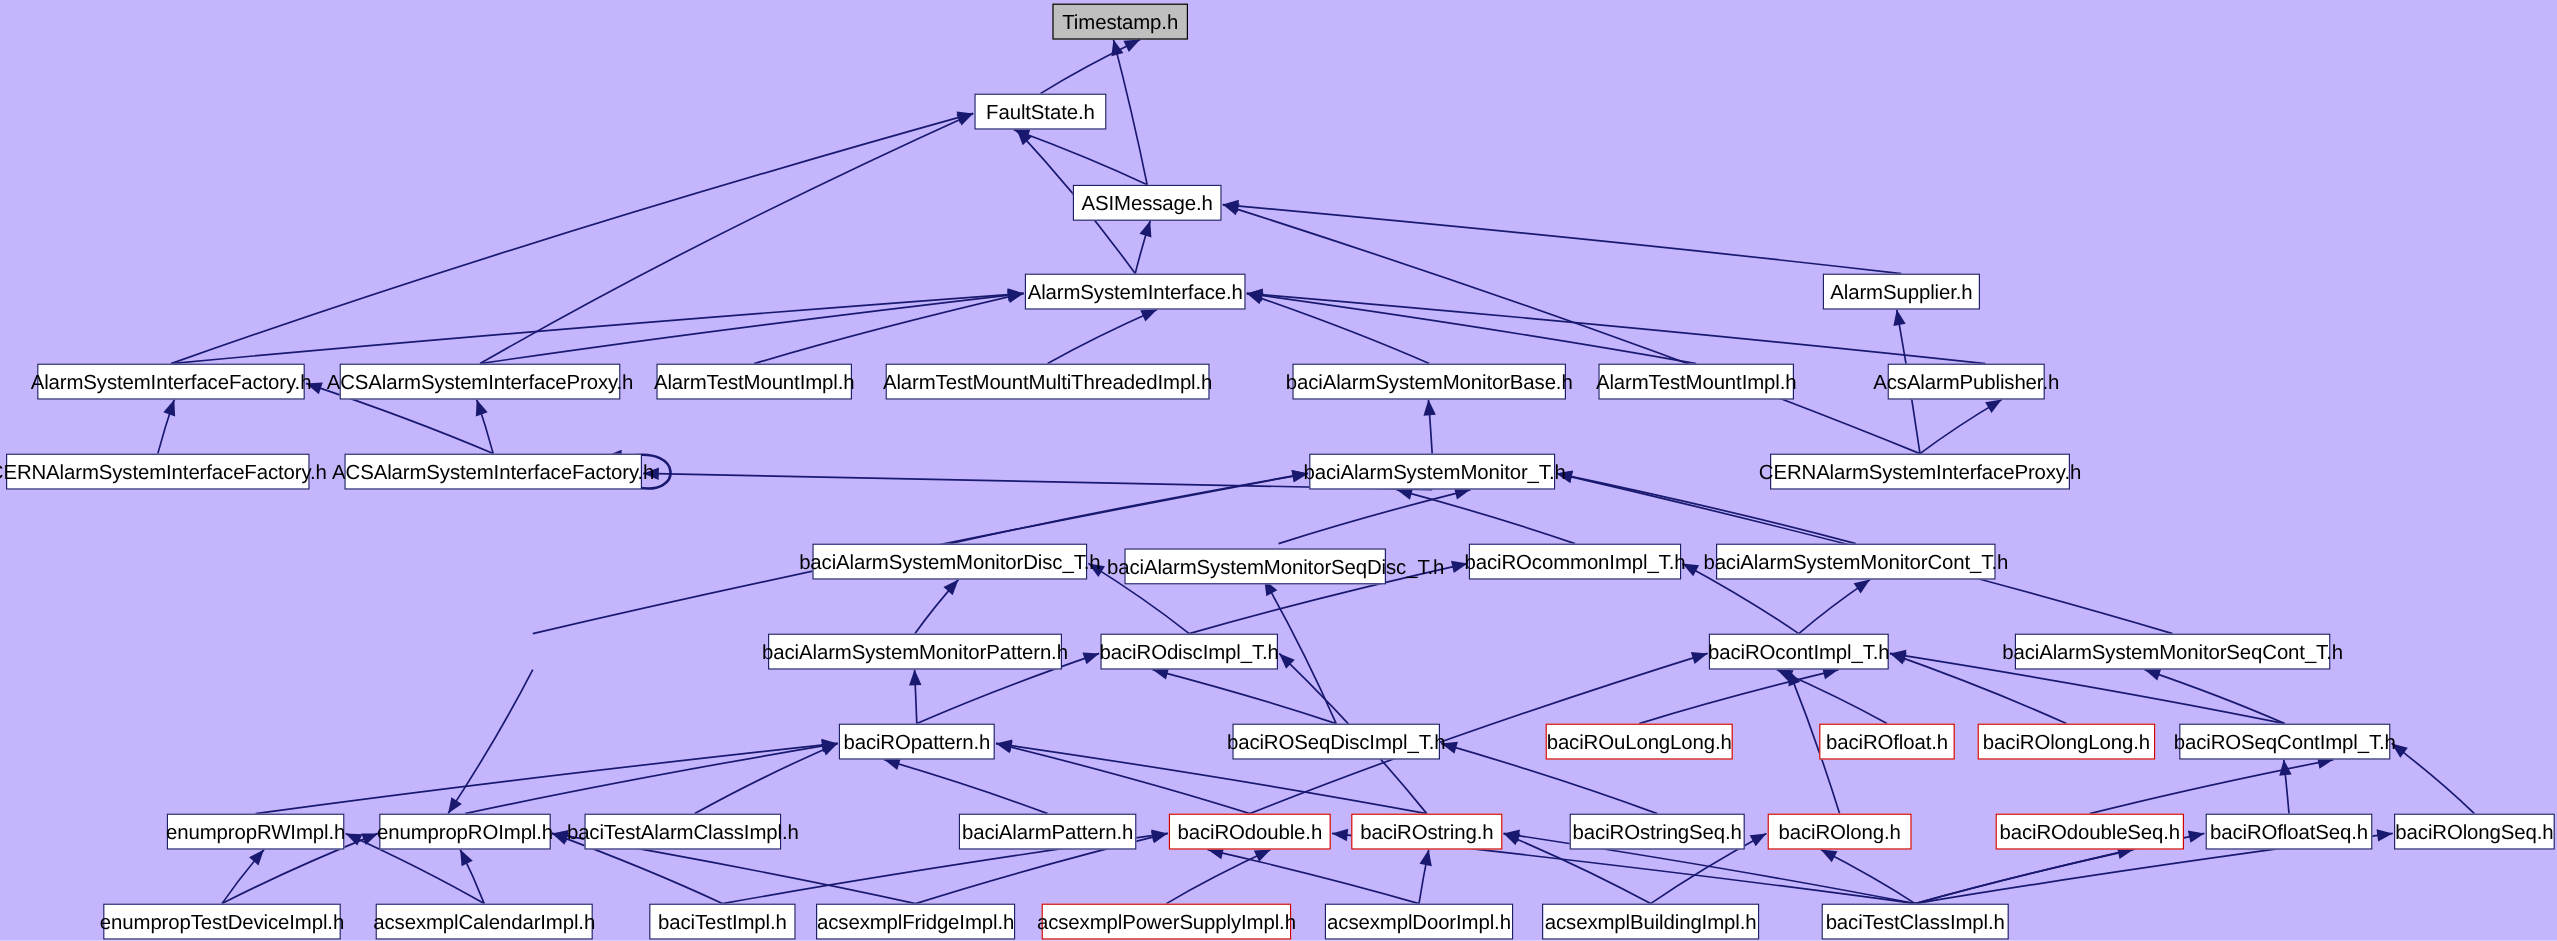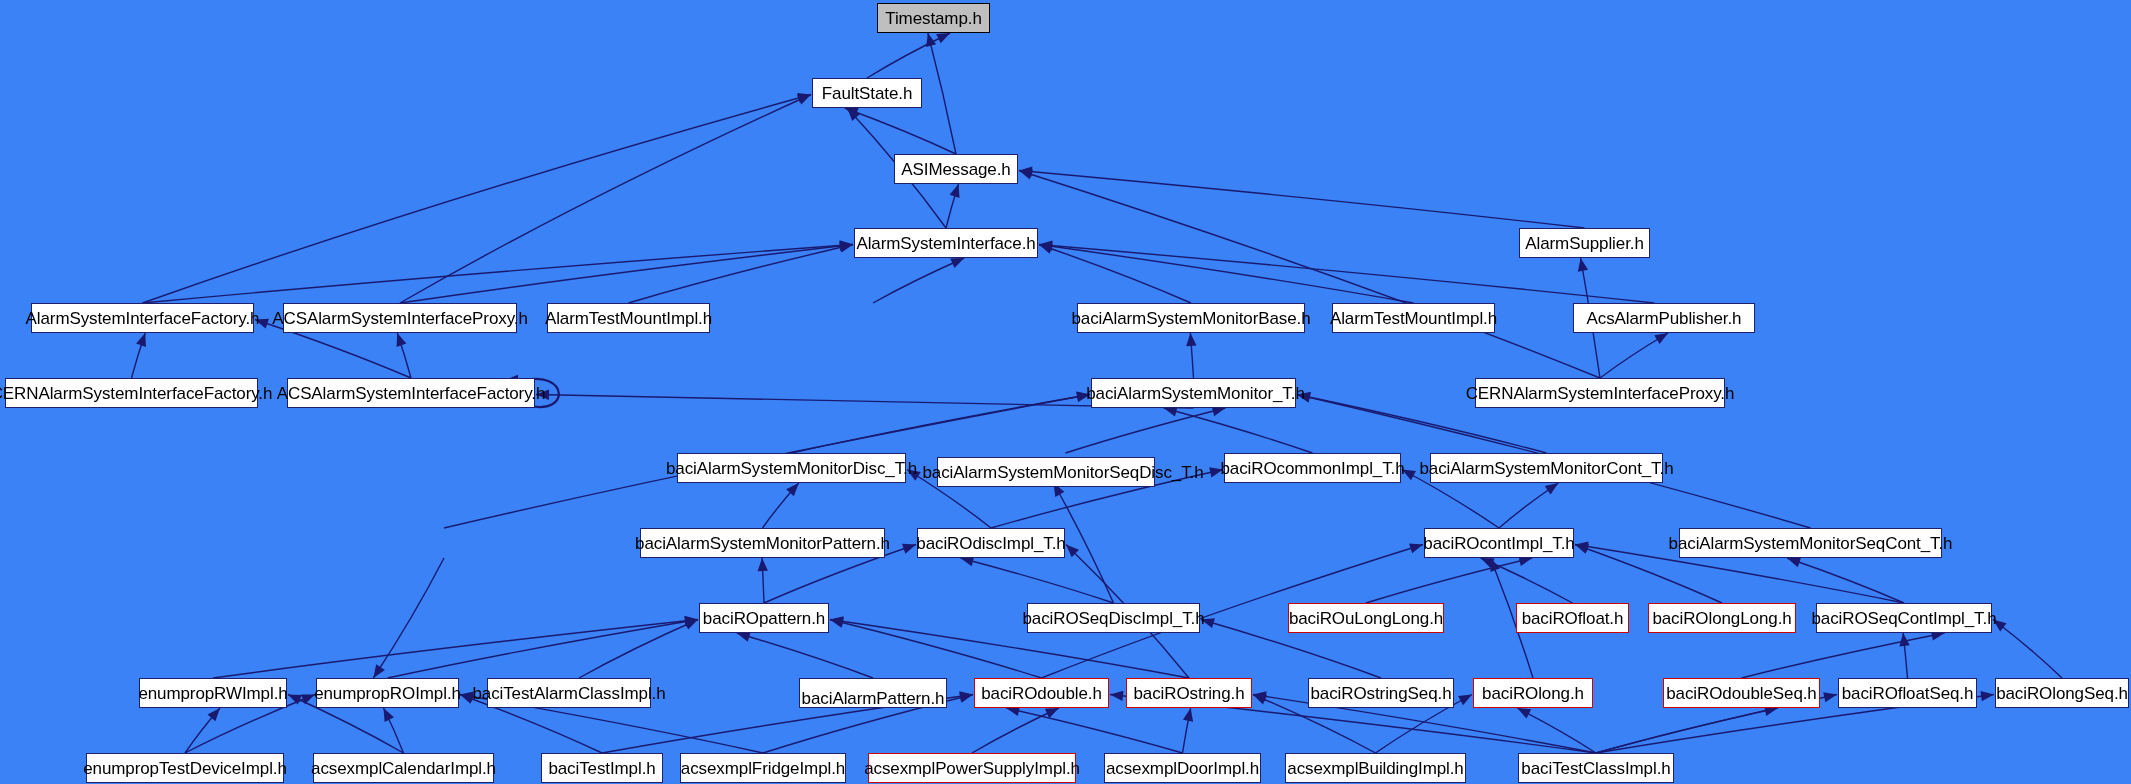--- a/index.html
+++ b/index.html
@@ -1,19 +1,19 @@
 <!DOCTYPE html>
 <html><head>
 <meta charset="utf-8">
 <style>
   html,body{margin:0;padding:0;background:#ffffff;}
   #canvas{
     position:relative;
     width:2131px;height:784px;
-    background:#3b82f6;
+    background:#c4b5fd;
     font-family:"Liberation Sans", sans-serif;
     overflow:hidden;
   }
   #edges{position:absolute;left:0;top:0;width:2131px;height:784px;pointer-events:none;}
   .node{
     position:absolute;
     box-sizing:border-box;
     border:1px solid #1f1f6e;
     background:#ffffff;
     color:#000000;
@@ -208,27 +208,30 @@
     </div>
     <div class="node" style="left: 31px; top: 303px; width: 223px;">
       <span>AlarmSystemInterfaceFactory.h</span>
     </div>
     <div class="node" style="left: 283px; top: 303px; width: 234px;">
       <span>ACSAlarmSystemInterfaceProxy.h</span>
     </div>
     <div class="node" style="left: 547px; top: 303px; width: 163px;">
       <span>AlarmTestMountImpl.h</span>
     </div>
+    <div class="node" style="left: 738px; top: 303px; width: 270px;">
+      <span>AlarmTestMountMultiThreadedImpl.h</span>
+    </div>
     <div class="node" style="left: 1077px; top: 303px; width: 228px;">
       <span>baciAlarmSystemMonitorBase.h</span>
     </div>
     <div class="node" style="left: 1332px; top: 303px; width: 163px;">
       <span>AlarmTestMountImpl.h</span>
     </div>
-    <div class="node" style="left: 1573px; top: 303px; width: 182px;">
+    <div class="node" style="left: 1573px; top: 303px; width: 131px;">
       <span>AcsAlarmPublisher.h</span>
     </div>
     <div class="node" style="left: 5px; top: 378px; width: 253px;">
       <span>CERNAlarmSystemInterfaceFactory.h</span>
     </div>
     <div class="node" style="left: 287px; top: 378px; width: 248px;">
       <span>ACSAlarmSystemInterfaceFactory.h</span>
     </div>
     <div class="node" style="left: 1091px; top: 378px; width: 205px; padding-left: 11px;">
       <span>baciAlarmSystemMonitor_T.h</span>
@@ -280,21 +283,21 @@
     </div>
     <div class="node" style="left: 139px; top: 678px; width: 148px;">
       <span>enumpropRWImpl.h</span>
     </div>
     <div class="node" style="left: 316px; top: 678px; width: 143px;">
       <span>enumpropROImpl.h</span>
     </div>
     <div class="node" style="left: 487px; top: 678px; width: 164px;">
       <span>baciTestAlarmClassImpl.h</span>
     </div>
-    <div class="node" style="left: 799px; top: 678px; width: 148px; align-items: flex-end;">
+    <div class="node" style="left: 799px; top: 678px; width: 148px;">
       <span>baciAlarmPattern.h</span>
     </div>
     <div class="node redborder" style="left: 974px; top: 678px; width: 135px;">
       <span>baciROdouble.h</span>
     </div>
     <div class="node redborder" style="left: 1126px; top: 678px; width: 126px;">
       <span>baciROstring.h</span>
     </div>
     <div class="node" style="left: 1308px; top: 678px; width: 146px;">
       <span>baciROstringSeq.h</span>

